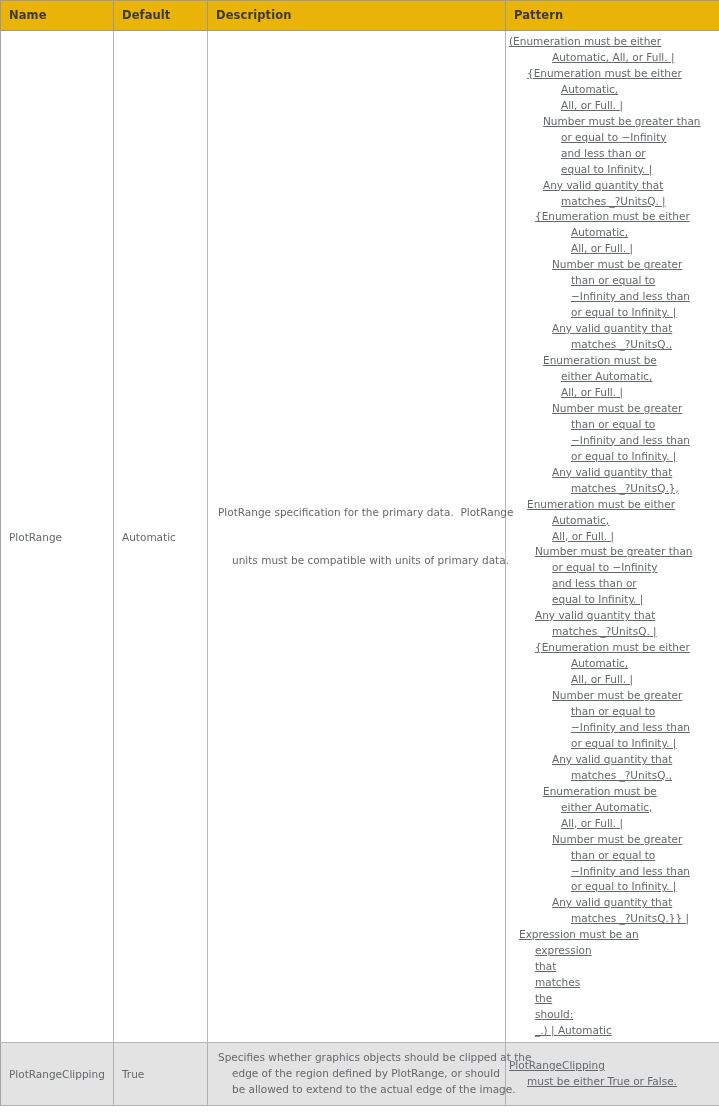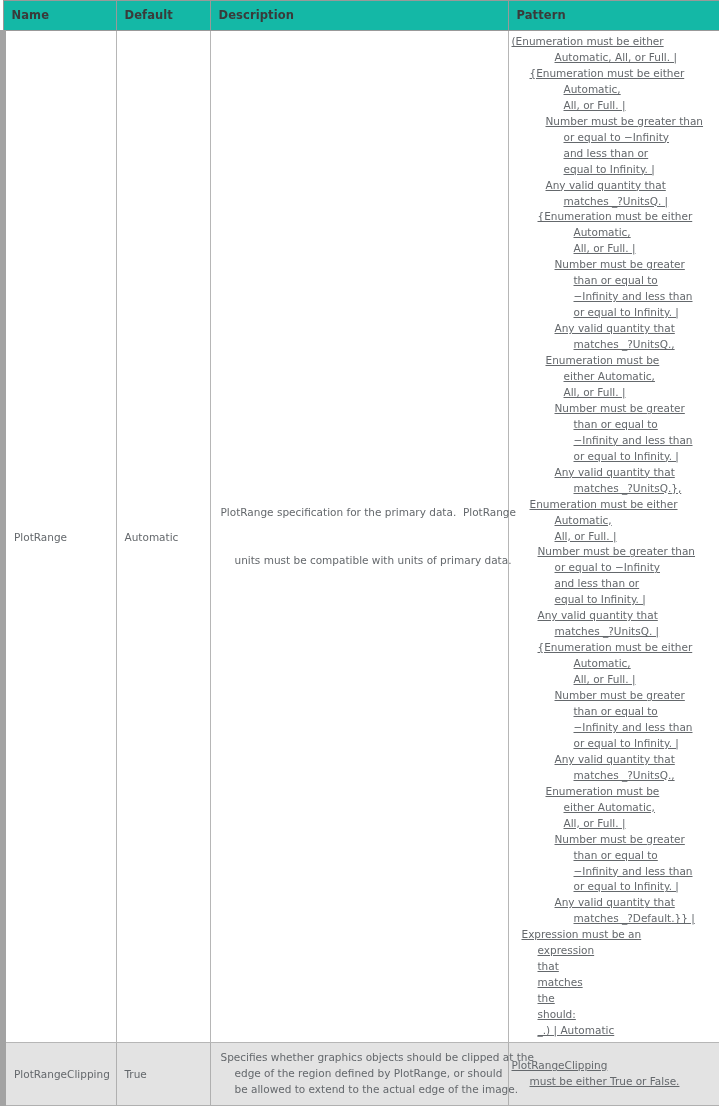--- a/index.html
+++ b/index.html
@@ -19,21 +19,21 @@
     border-collapse: collapse;
     table-layout: fixed;
   }
 
   .doc-table col.c-name    { width: 113px; }
   .doc-table col.c-default { width: 94px;  }
   .doc-table col.c-desc    { width: 298px; }
   .doc-table col.c-pattern { width: 214px; }
 
   .doc-table th {
-    background: #14b8a6;
+    background: #eab308;
     border: 1px solid #999999;
     border-left: none;
     color: #3a3a3a;
     font-size: 11.5px;
     font-weight: bold;
     text-align: left;
     padding: 7px 0 8px 8px;
     vertical-align: middle;
     letter-spacing: 0.1px;
   }
@@ -41,21 +41,21 @@
 
   .doc-table td {
     border: 1px solid #b6b6b6;
     border-top: none;
     border-left: none;
     color: #64686c;
     font-size: 10.5px;
     vertical-align: middle;
     padding: 0;
   }
-  .doc-table td.first { border-left: 6px solid #a3a3a3; }
+  .doc-table td.first { border-left: 1px solid #a3a3a3; }
 
   .row-main td { height: 1011px; }
   .row-alt   { background: #e3e3e3; }
   .row-alt td { border-color: #b0b0b0; height: 62px; }
 
   .cell-pad-name {
     padding: 0 0 0 8px;
   }
 
   
@@ -179,21 +179,21 @@
             <span class="ln i5">Any valid quantity that</span>
             <span class="ln i7">matches _?UnitsQ.,</span>
             <span class="ln i4">Enumeration must be</span>
             <span class="ln i6">either Automatic,</span>
             <span class="ln i6">All, or Full. |</span>
             <span class="ln i5">Number must be greater</span>
             <span class="ln i7">than or equal to</span>
             <span class="ln i7">−Infinity and less than</span>
             <span class="ln i7">or equal to Infinity. |</span>
             <span class="ln i5">Any valid quantity that</span>
-            <span class="ln i7">matches _?Default.}} |</span>
+            <span class="ln i7">matches _?UnitsQ.}} |</span>
             <span class="ln i1">Expression must be an</span>
             <span class="ln i3">expression</span>
             <span class="ln i3">that</span>
             <span class="ln i3">matches</span>
             <span class="ln i3">the</span>
             <span class="ln i3">should:</span>
             <span class="ln i3">_.) | Automatic</span>
           </div>
       </td>
     </tr>

